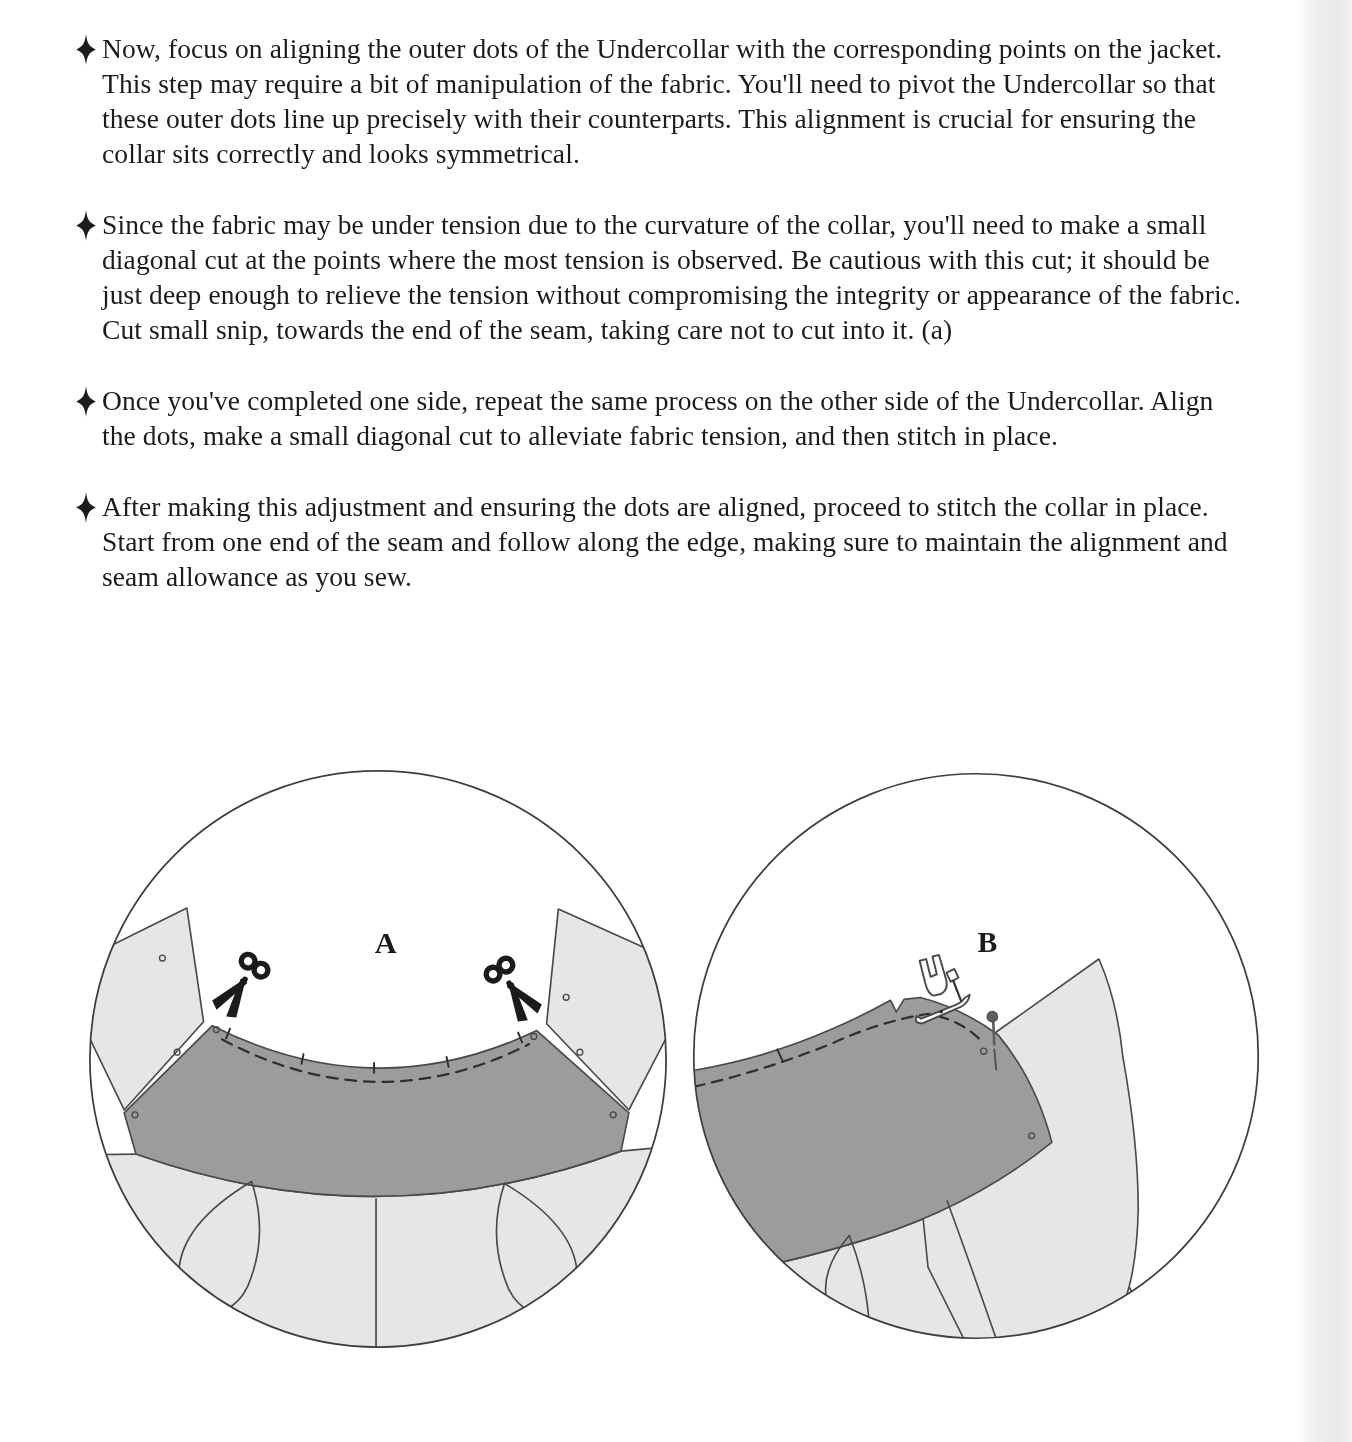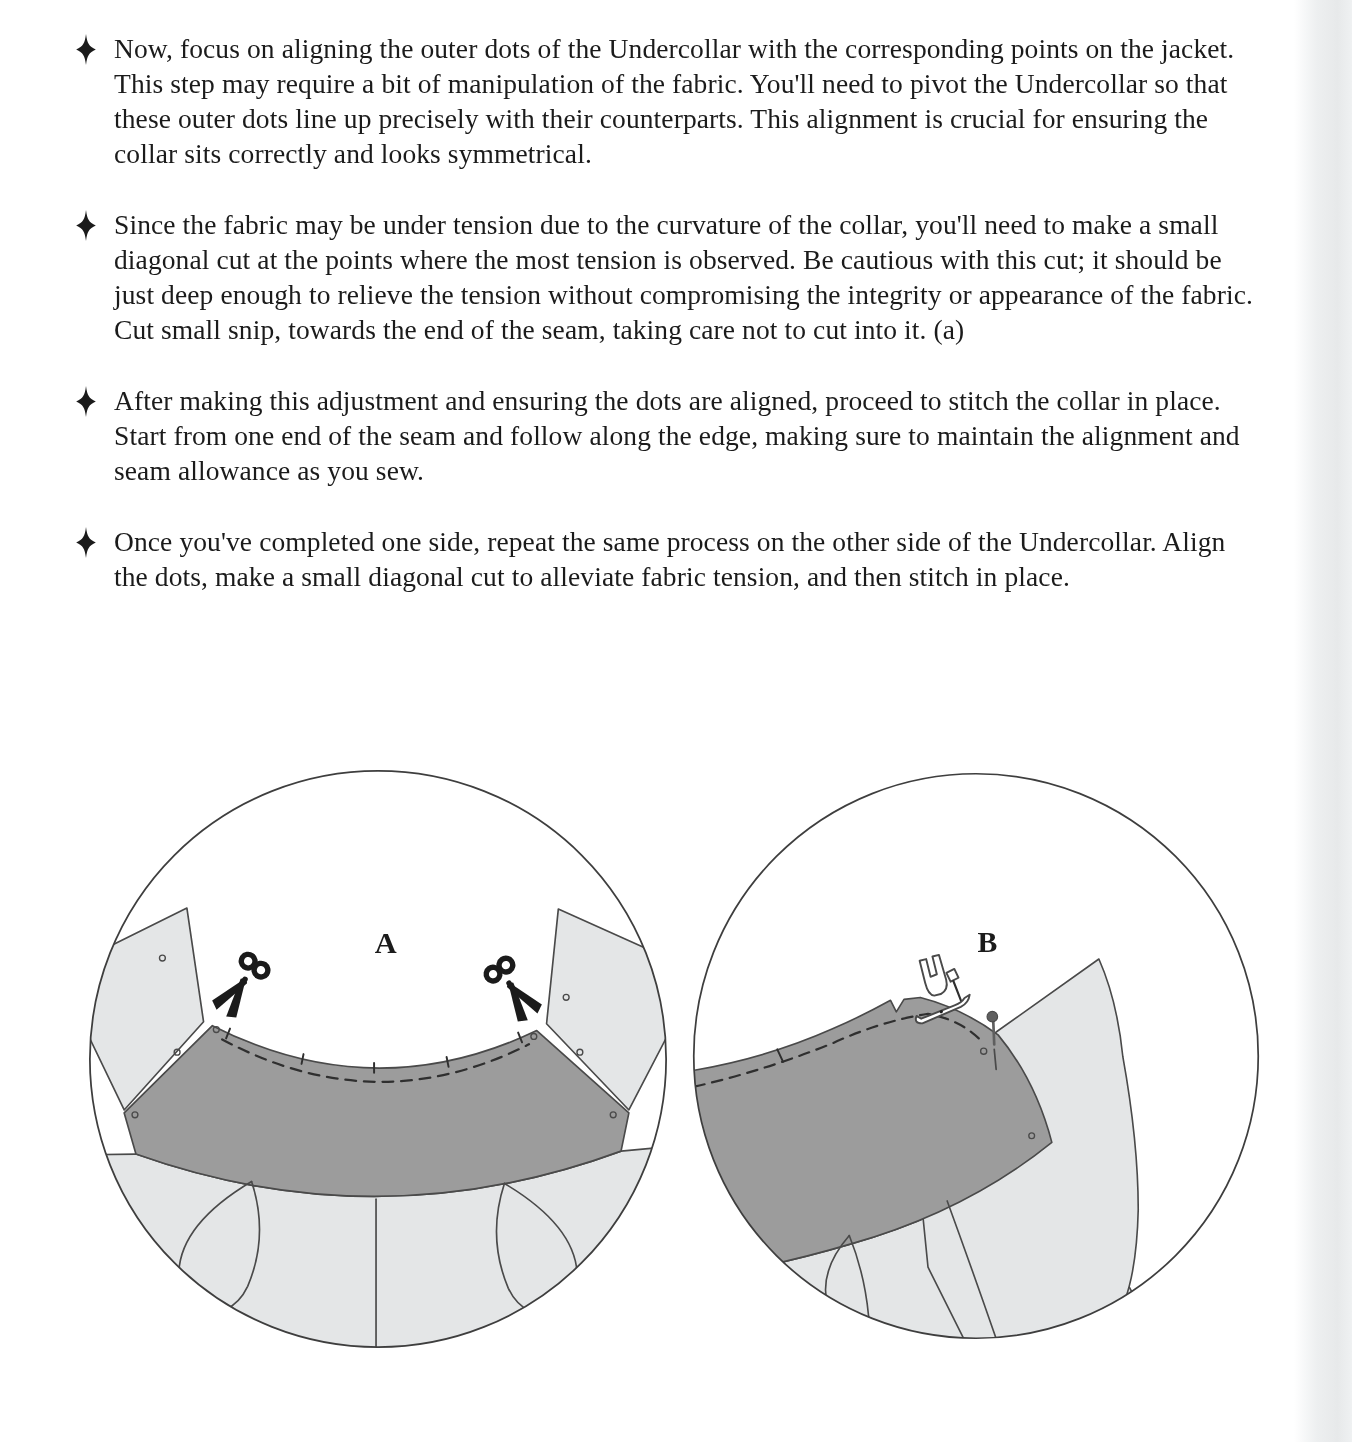--- a/index.html
+++ b/index.html
@@ -1,19 +1,19 @@
 <!DOCTYPE html>
 <html><head>
 <meta charset="utf-8">
 <style>
   html,body{margin:0;padding:0;background:#ffffff;}
   .page{position:relative;width:1352px;height:1442px;background:#ffffff;overflow:hidden;
         font-family:"Liberation Serif",serif;color:#1b1b1b;}
   .bullets{position:absolute;top:31px;left:73px;width:1210px;}
-  .bullet{display:flex;align-items:flex-start;gap:15px;margin-bottom:36px;}
+  .bullet{display:flex;align-items:flex-start;gap:3px;margin-bottom:36px;}
   .bullet p{margin:0;width:1152px;font-size:27.5px;line-height:35px;letter-spacing:0.1px;text-align:left;}
   .star{flex:0 0 26px;width:26px;height:31px;margin-top:3px;}
   .fig{position:absolute;}
   .figA{left:84px;top:765px;width:588px;height:588px;}
   .figB{left:688px;top:768px;width:576px;height:576px;}
   .edge-shadow{position:absolute;top:0;right:0;width:58px;height:100%;
         background:linear-gradient(to right, rgba(237,239,240,0) 0%, #edeff0 40%, #e7e9ea 75%, #eff1f2 100%);}
   svg text{font-family:"Liberation Serif",serif;font-weight:bold;}
 </style>
 </head>
@@ -31,27 +31,27 @@
     <div class="bullet">
       <svg class="star" viewBox="0 0 22 30">
         <path d="M11,0 C12.2,9 13.8,12 20.5,15 C13.8,18 12.2,21 11,30 C9.8,21 8.2,18 1.5,15 C8.2,12 9.8,9 11,0 Z" fill="#1b1b1b"></path>
       </svg>
       <p>Since the fabric may be under tension due to the curvature of the collar, you'll need to make a small diagonal cut at the points where the most tension is observed. Be cautious with this cut; it should be just deep enough to relieve the tension without compromising the integrity or appearance of the fabric. Cut small snip, towards the end of the seam, taking care not to cut into it. (a)</p>
     </div>
     <div class="bullet">
       <svg class="star" viewBox="0 0 22 30">
         <path d="M11,0 C12.2,9 13.8,12 20.5,15 C13.8,18 12.2,21 11,30 C9.8,21 8.2,18 1.5,15 C8.2,12 9.8,9 11,0 Z" fill="#1b1b1b"></path>
       </svg>
-      <p>After making this adjustment and ensuring the dots are aligned, proceed to stitch the collar in place. Start from one end of the seam and follow along the edge, making sure to maintain the alignment and seam allowance as you sew.</p>
+      <p>Once you've completed one side, repeat the same process on the other side of the Undercollar. Align the dots, make a small diagonal cut to alleviate fabric tension, and then stitch in place.</p>
     </div>
     <div class="bullet">
       <svg class="star" viewBox="0 0 22 30">
         <path d="M11,0 C12.2,9 13.8,12 20.5,15 C13.8,18 12.2,21 11,30 C9.8,21 8.2,18 1.5,15 C8.2,12 9.8,9 11,0 Z" fill="#1b1b1b"></path>
       </svg>
-      <p>Once you've completed one side, repeat the same process on the other side of the Undercollar. Align the dots, make a small diagonal cut to alleviate fabric tension, and then stitch in place.</p>
+      <p>After making this adjustment and ensuring the dots are aligned, proceed to stitch the collar in place. Start from one end of the seam and follow along the edge, making sure to maintain the alignment and seam allowance as you sew.</p>
     </div>
   </div>
 
   <svg class="fig figA" viewBox="0 0 600 600">
     <defs>
         <clipPath id="clipA">
           <circle cx="300" cy="300" r="294"></circle>
         </clipPath>
       </defs>
     <g clip-path="url(#clipA)" stroke-width="1.7" fill="none" stroke-linejoin="round" stroke-linecap="round" stroke="#4a4a4a">

